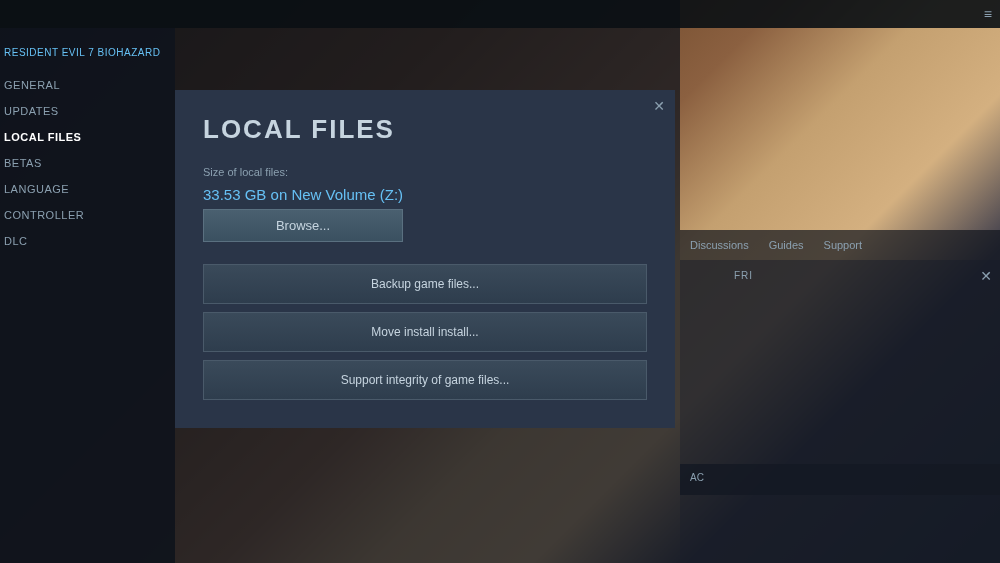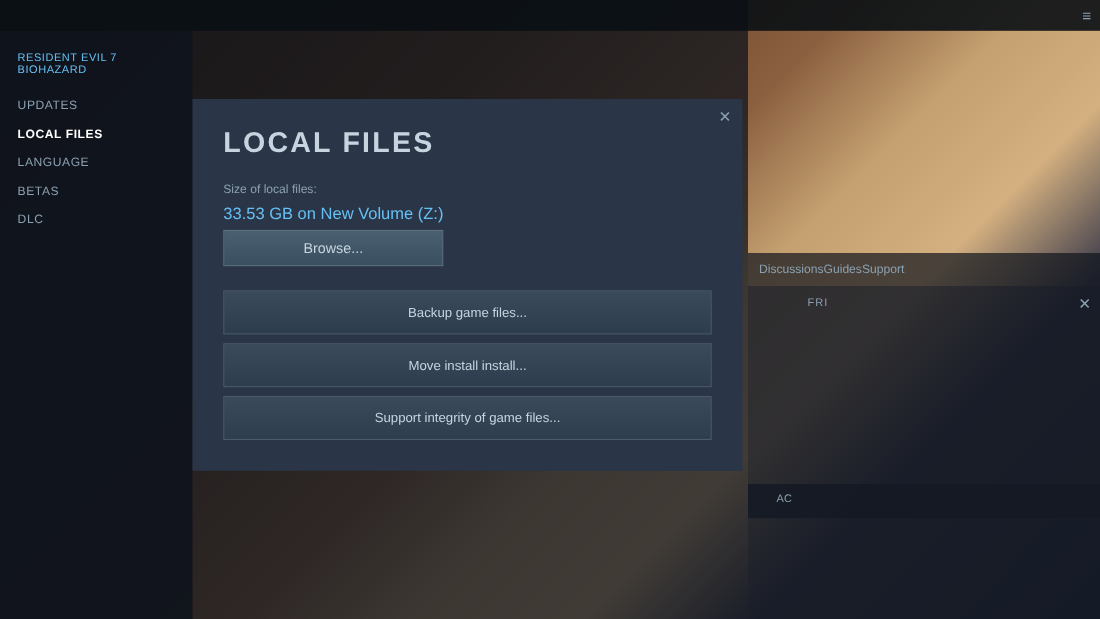--- a/index.html
+++ b/index.html
@@ -55,21 +55,21 @@
       top: 28px;
       left: 0;
       width: 175px;
       height: 535px;
       background: rgba(15, 20, 28, 0.92);
       z-index: 5;
       padding-top: 12px;
     }
 
     .sidebar-item {
-      padding: 7px 16px;
+      padding: 7px 4px;
       font-size: 11px;
       color: #8ba0b0;
       cursor: pointer;
       text-transform: uppercase;
       letter-spacing: 0.5px;
     }
 
     .sidebar-item.active {
       color: #ffffff;
       font-weight: bold;
@@ -168,20 +168,21 @@
     .tabs-bar {
       position: absolute;
       top: 230px;
       left: 680px;
       right: 0;
       height: 30px;
       background: rgba(15, 20, 28, 0.7);
       z-index: 6;
       display: flex;
       align-items: center;
+      gap: 20px;
       padding: 0 10px;
     }
 
     .tab-item {
       font-size: 11px;
       color: #8ba0b0;
       cursor: pointer;
       text-transform: capitalize;
     }
 
@@ -213,26 +214,26 @@
       color: #8ba0b0;
       font-size: 14px;
       cursor: pointer;
       background: none;
       border: none;
     }
 
     
     .account-area {
       position: absolute;
-      top: 440px;
+      top: 464px;
       left: 680px;
       right: 0;
       background: rgba(20, 25, 35, 0.85);
       z-index: 6;
-      padding: 8px 26px;
+      padding: 8px 10px;
     }
 
     .account-label {
       font-size: 10px;
       color: #8ba0b0;
       text-transform: uppercase;
       margin-bottom: 4px;
     }
 
     .account-name {
@@ -245,24 +246,26 @@
 
 <div class="bg-art"></div>
 <div class="bg-overlay"></div>
 
 <div class="top-bar">
   <span class="top-bar-filter">≡</span>
 </div>
 
 <div class="sidebar">
   <div class="sidebar-item game-title">RESIDENT EVIL 7 BIOHAZARD</div>
+  <div class="sidebar-item">GENERAL</div>
   <div class="sidebar-item">UPDATES</div>
   <div class="sidebar-item active">LOCAL FILES</div>
+  <div class="sidebar-item">BETAS</div>
   <div class="sidebar-item">LANGUAGE</div>
-  <div class="sidebar-item">BETAS</div>
+  <div class="sidebar-item">CONTROLLER</div>
   <div class="sidebar-item">DLC</div>
 </div>
 
 <div class="dialog-panel">
   <button class="dialog-close">✕</button>
 
   <h1 class="dialog-title">LOCAL FILES</h1>
 
   <div class="file-size-row">
     <span class="file-size-label">Size of local files:</span>

